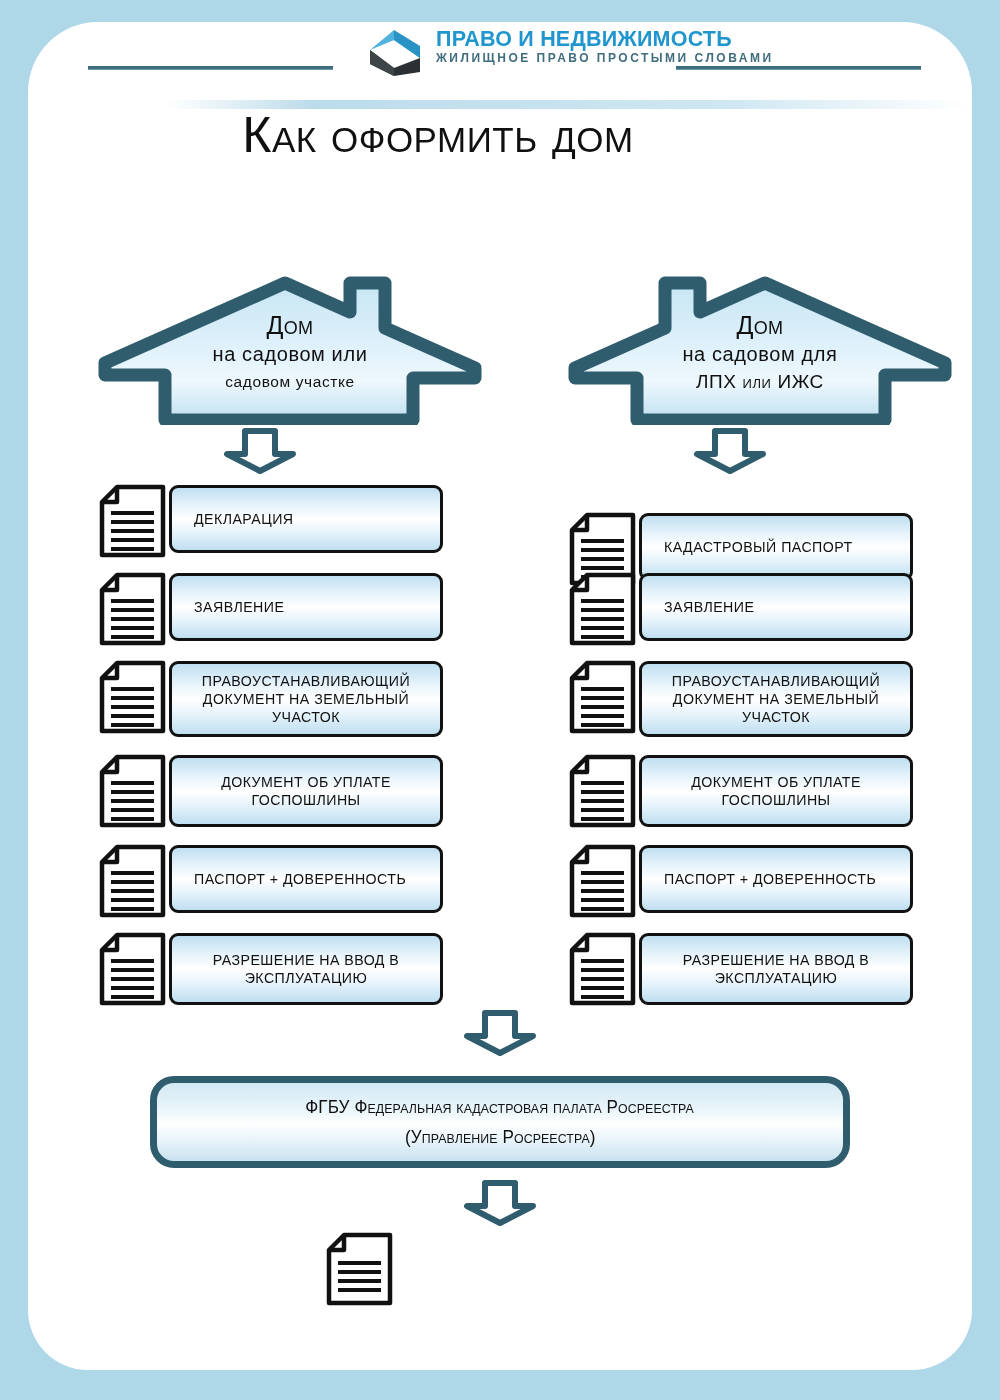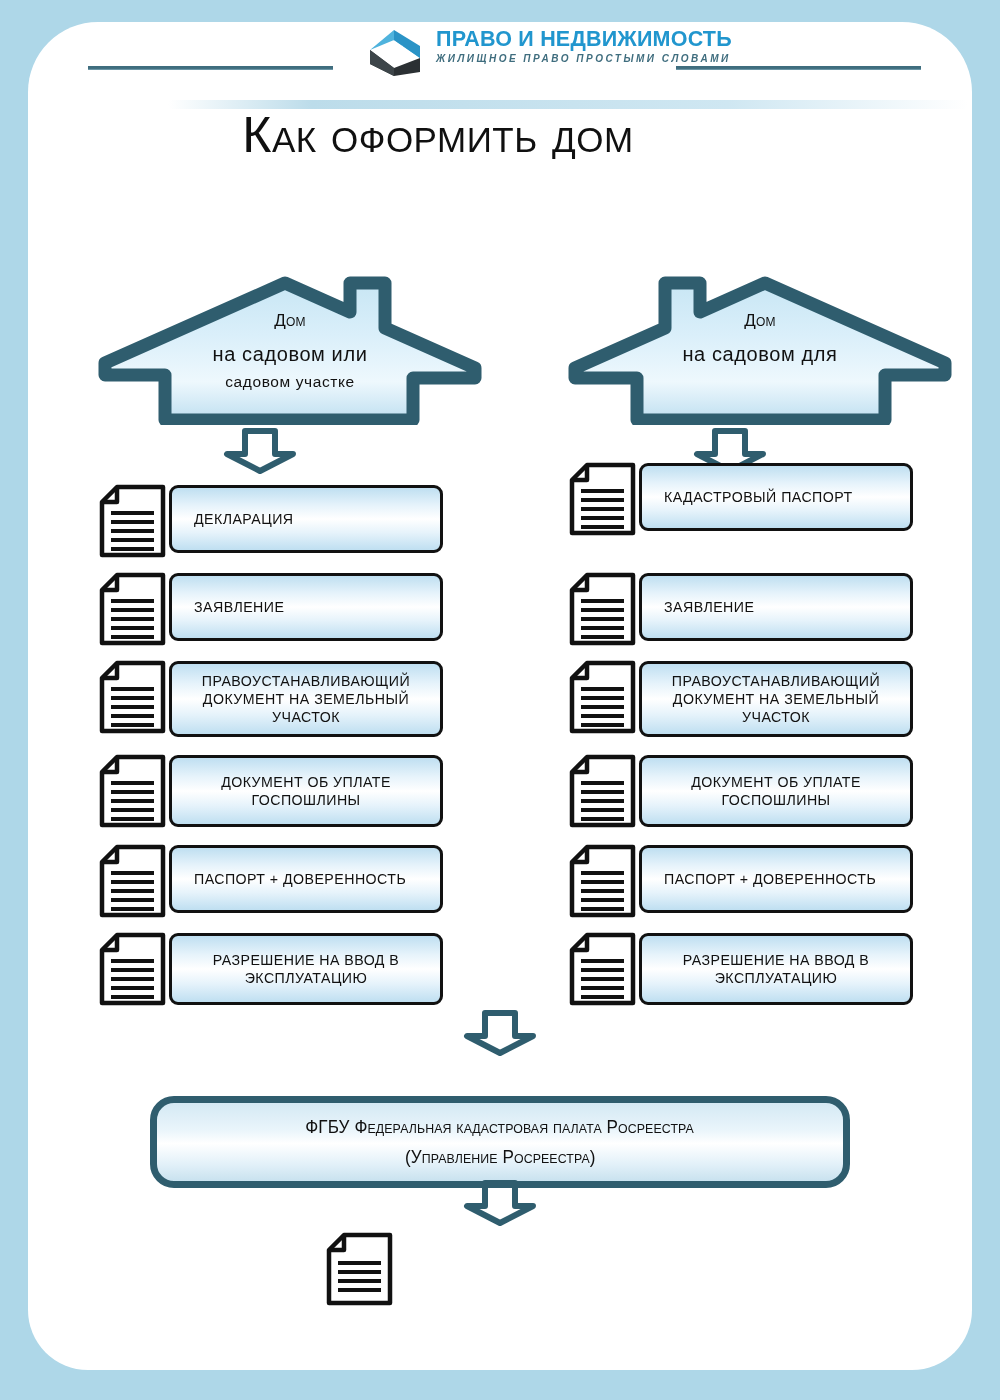--- a/index.html
+++ b/index.html
@@ -32,22 +32,22 @@
   .logo-wrap{
     position:absolute;left:310px;top:2px;width:330px;height:68px;
   }
   .logo-mark{position:absolute;left:30px;top:4px;width:62px;height:48px;}
   .logo-text{position:absolute;left:98px;top:3px;width:240px;}
   .logo-title{
     font-size:21.5px;font-weight:bold;color:#2196ce;letter-spacing:.2px;
     white-space:nowrap;line-height:25px;
   }
   .logo-sub{
-    font-size:10px;font-weight:bold;color:#3f6d7e;letter-spacing:2.5px;
-    white-space:nowrap;line-height:13px;font-style:italic;
+    font-size:12px;font-weight:bold;color:#3f6d7e;letter-spacing:2.5px;
+    white-space:nowrap;line-height:13px;
   }
   .hband{
     position:absolute;left:140px;top:78px;width:800px;height:9px;
     background:linear-gradient(to right,rgba(174,215,232,0),#bcdcea 18%,#cfe7f2 70%,rgba(207,231,242,0));
     border-radius:4px;
   }
 
   
   .title{
     position:absolute;left:0;top:104px;width:876px;text-align:center;
@@ -55,21 +55,21 @@
   }
   .title .l1{font-size:50px;font-variant:small-caps;display:block;}
   .title .l2{font-size:50px;font-variant:small-caps;display:block;}
 
   
   .house{position:absolute;width:390px;height:150px;}
   .house svg{position:absolute;left:0;top:0;}
   .house .htxt{
     position:absolute;left:0;width:390px;text-align:center;color:#111;
   }
-  .house .h-l1{top:36px;font-size:17px;font-variant:small-caps;letter-spacing:.3px;}
+  .house .h-l1{top:36px;font-size:25px;font-variant:small-caps;letter-spacing:.3px;}
   .house .h-l2{top:68px;font-size:20px;letter-spacing:.6px;}
   .house .h-l3{top:98px;font-size:15.5px;letter-spacing:.6px;}
   .house .h-l3.big{font-size:19px;font-variant:small-caps;top:96px;}
 
   
   .arrow{position:absolute;width:74px;height:46px;}
 
   
   .docrow{position:absolute;width:348px;height:68px;}
   .docrow.tall{height:72px;}
@@ -86,21 +86,21 @@
     font-size:14.2px;letter-spacing:.45px;line-height:18px;
   }
   .docicon{position:absolute;left:0;top:-2px;width:88px;height:72px;}
   .docicon.tall{height:76px;}
 
   
   .ros{
     position:absolute;left:150px;top:1076px;width:700px;height:92px;
     border:7px solid #2f5d6e;border-radius:24px;box-sizing:border-box;
     background:linear-gradient(to bottom,#d4e9f4 0%,#eaf5fb 35%,#ffffff 52%,#e3f1f9 78%,#c9e2ef 100%);
-    display:flex;flex-direction:column;align-items:center;justify-content:center;margin-top:20px;
+    display:flex;flex-direction:column;align-items:center;justify-content:center;
   }
   .ros .r1{font-size:18px;font-variant:small-caps;color:#111;letter-spacing:.1px;line-height:30px;
            transform:scaleX(.95);}
   .ros .r2{font-size:18px;font-variant:small-caps;color:#111;letter-spacing:.1px;line-height:30px;
            transform:scaleX(.95);}
 
   .final{
     position:absolute;left:322px;top:1233px;width:340px;height:70px;
   }
 </style>
@@ -163,20 +163,21 @@
           <stop offset="100%" stop-color="#c0e0f1"></stop>
         </linearGradient>
       </defs>
       <g transform="translate(390,0) scale(-1,1)">
         <path d="M10,88 L190,8 L255,37 L255,8 L290,8 L290,53 L380,93
                  L380,103 L318,103 L318,145 L70,145 L70,100 L10,100 Z" fill="url(#hg2)" stroke="#2f5d6e" stroke-width="13" stroke-linejoin="round"></path>
       </g>
     </svg>
     <div class="htxt h-l1">Дом</div>
     <div class="htxt h-l2">на садовом для</div>
+    <div class="htxt h-l3 big">ЛПХ или ИЖС</div>
   </div>
 
   <div class="arrow" style="left:223px;top:428px;">
     <svg width="74" height="46" viewBox="0 0 74 46">
       <polygon points="22,3 52,3 52,26 70,26 37,43 4,26 22,26" fill="none" stroke="#2f5d6e" stroke-width="6" stroke-linejoin="round"></polygon>
     </svg>
   </div>
   <div class="arrow" style="left:693px;top:428px;">
     <svg width="74" height="46" viewBox="0 0 74 46">
       <polygon points="22,3 52,3 52,26 70,26 37,43 4,26 22,26" fill="none" stroke="#2f5d6e" stroke-width="6" stroke-linejoin="round"></polygon>
@@ -281,21 +282,21 @@
       <line x1="16" y1="30" x2="59" y2="30"></line>
       <line x1="16" y1="39" x2="59" y2="39"></line>
       <line x1="16" y1="48" x2="59" y2="48"></line>
       <line x1="16" y1="57" x2="59" y2="57"></line>
       <line x1="16" y1="66" x2="59" y2="66"></line>
     </g>
   </svg></div>
       </div>
     </div>
   <div id="docs-right">
-      <div class="docrow" style="left: 565px; top: 463px; height: 68px;">
+      <div class="docrow" style="left: 565px; top: 513px; height: 68px;">
         <div class="docbar">
           <span>КАДАСТРОВЫЙ ПАСПОРТ</span>
         </div>
         <div class="docicon" style="height: 74px;">
   <svg width="88" height="76" viewBox="0 0 88 76">
     <path d="M22,4 L68,4 L68,72 L7,72 L7,19 Z" fill="#ffffff" stroke="#111" stroke-width="4.5" stroke-linejoin="round"></path>
     <path d="M22,4 L22,19 L7,19" fill="none" stroke="#111" stroke-width="4.5" stroke-linejoin="round"></path>
     <g stroke="#111" stroke-width="4.2">
       <line x1="16" y1="30" x2="59" y2="30"></line>
       <line x1="16" y1="39" x2="59" y2="39"></line>

